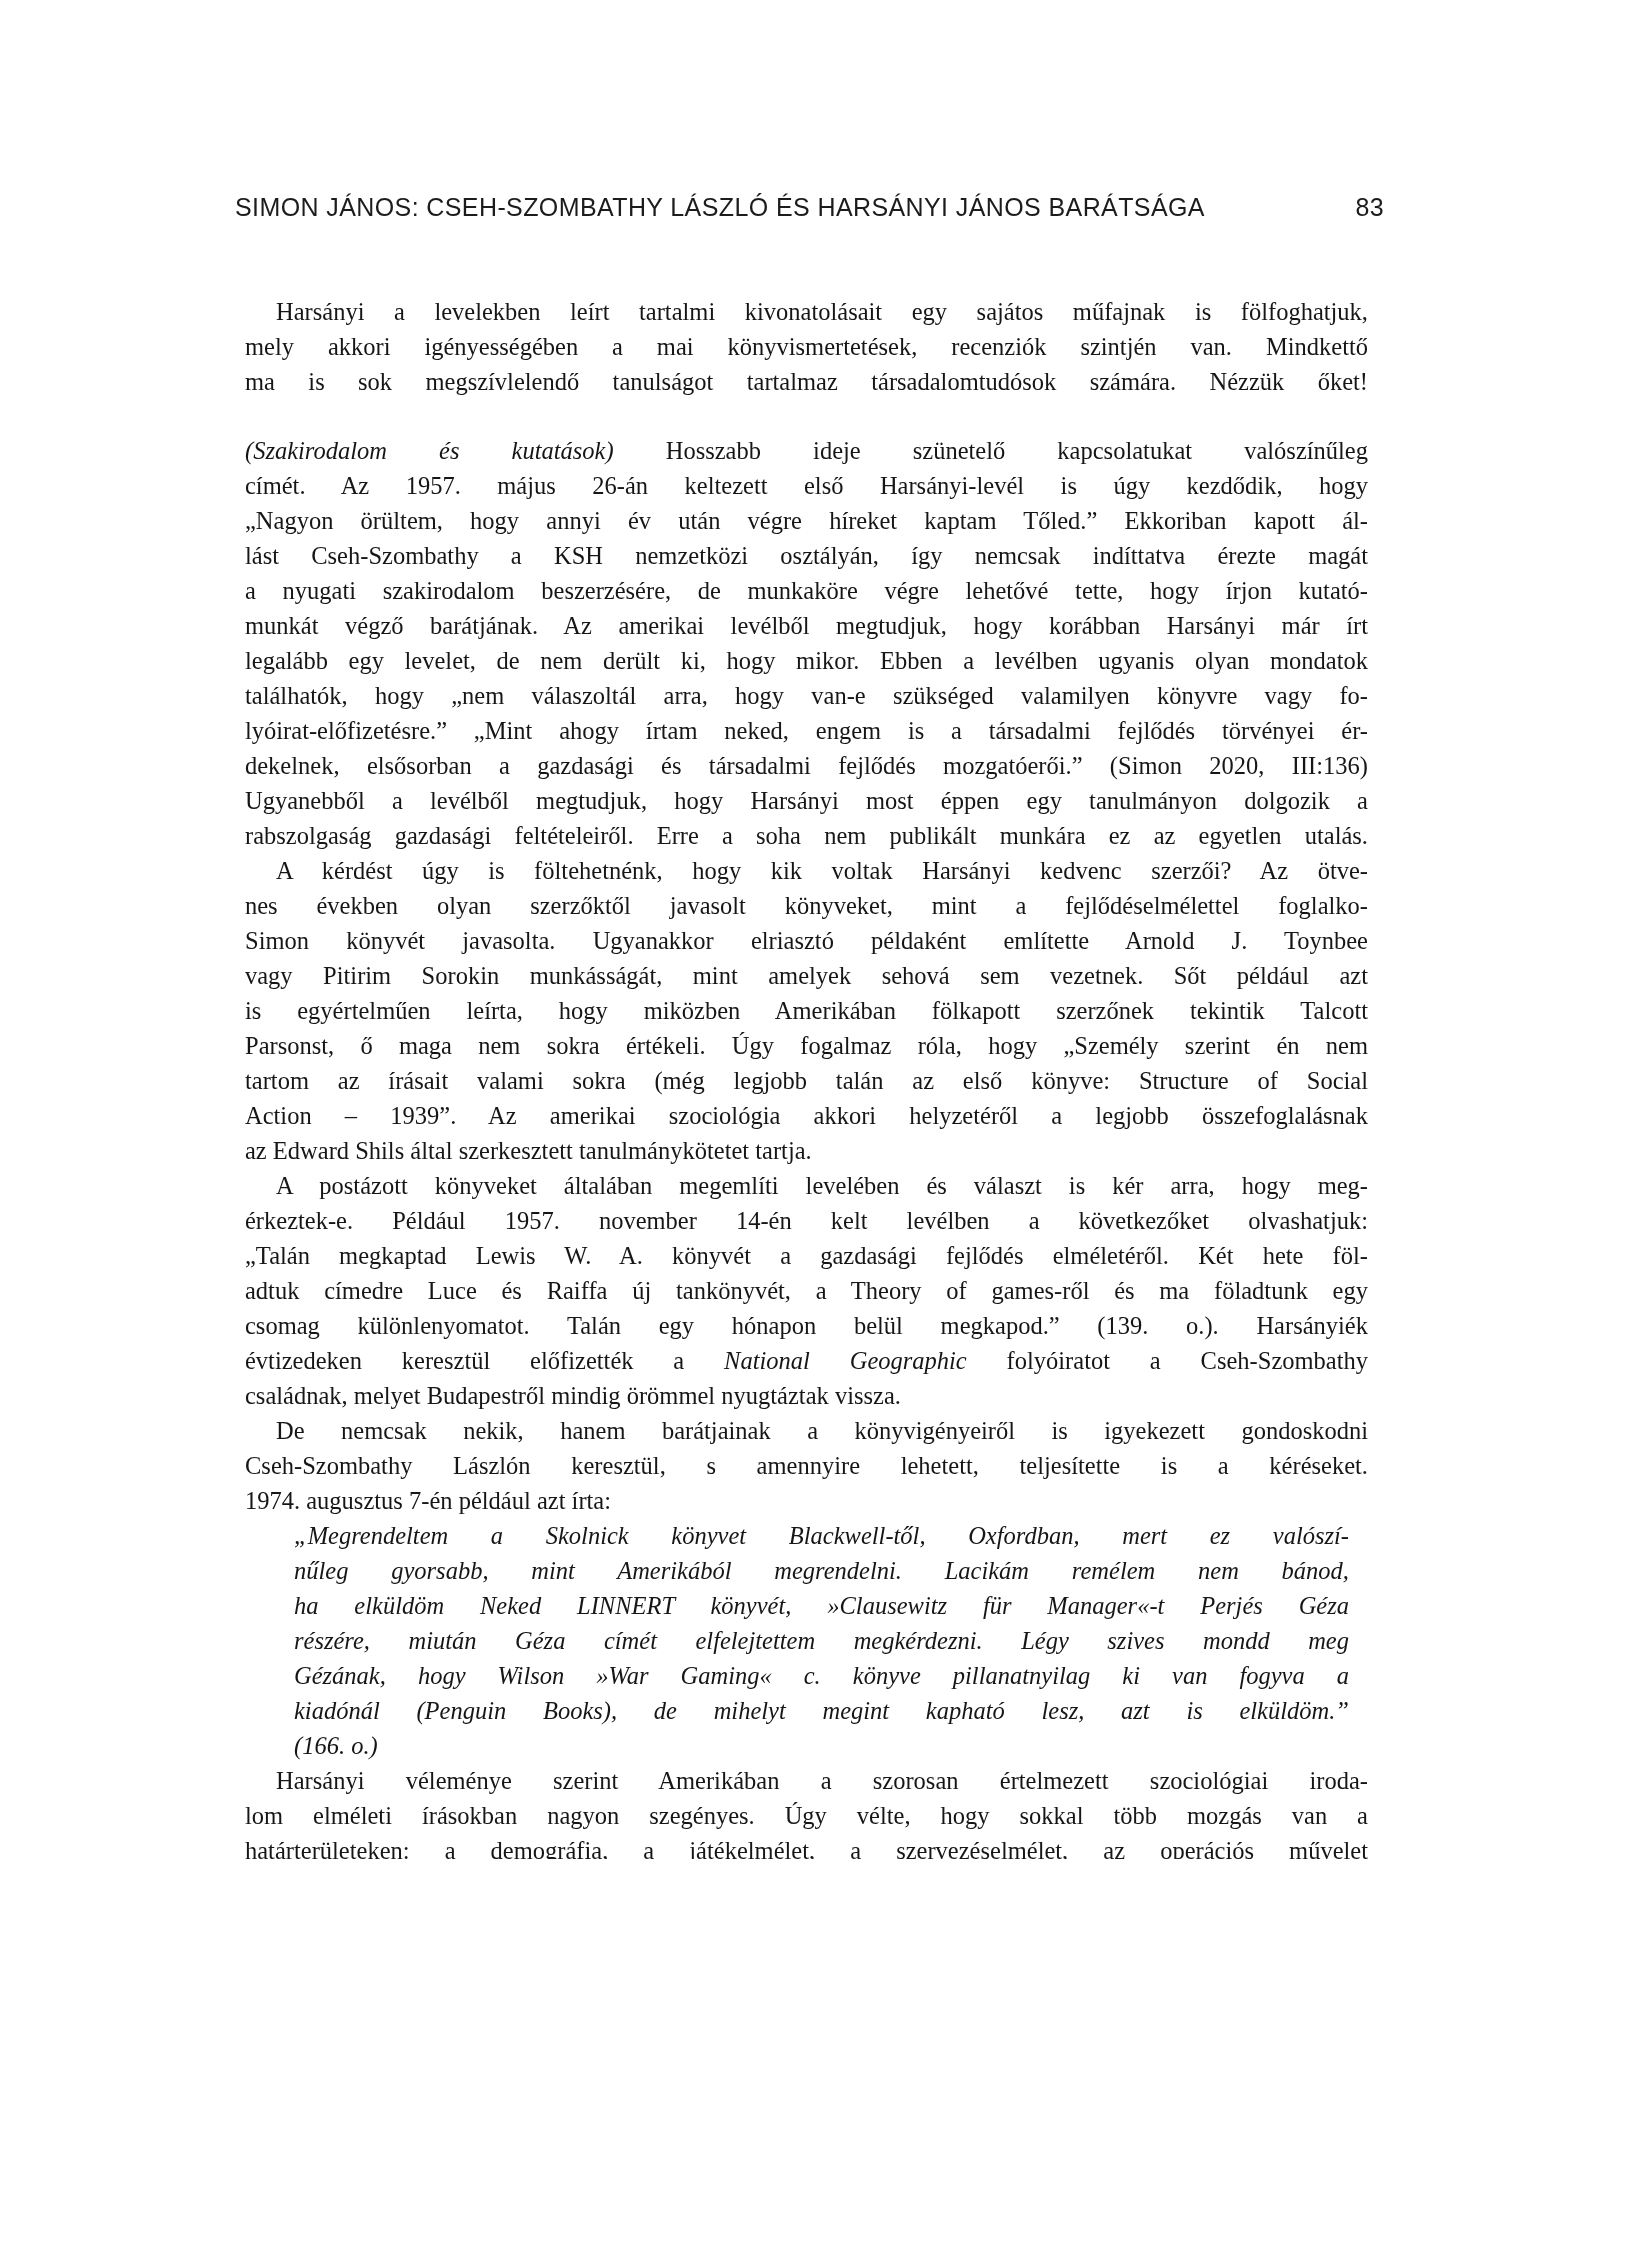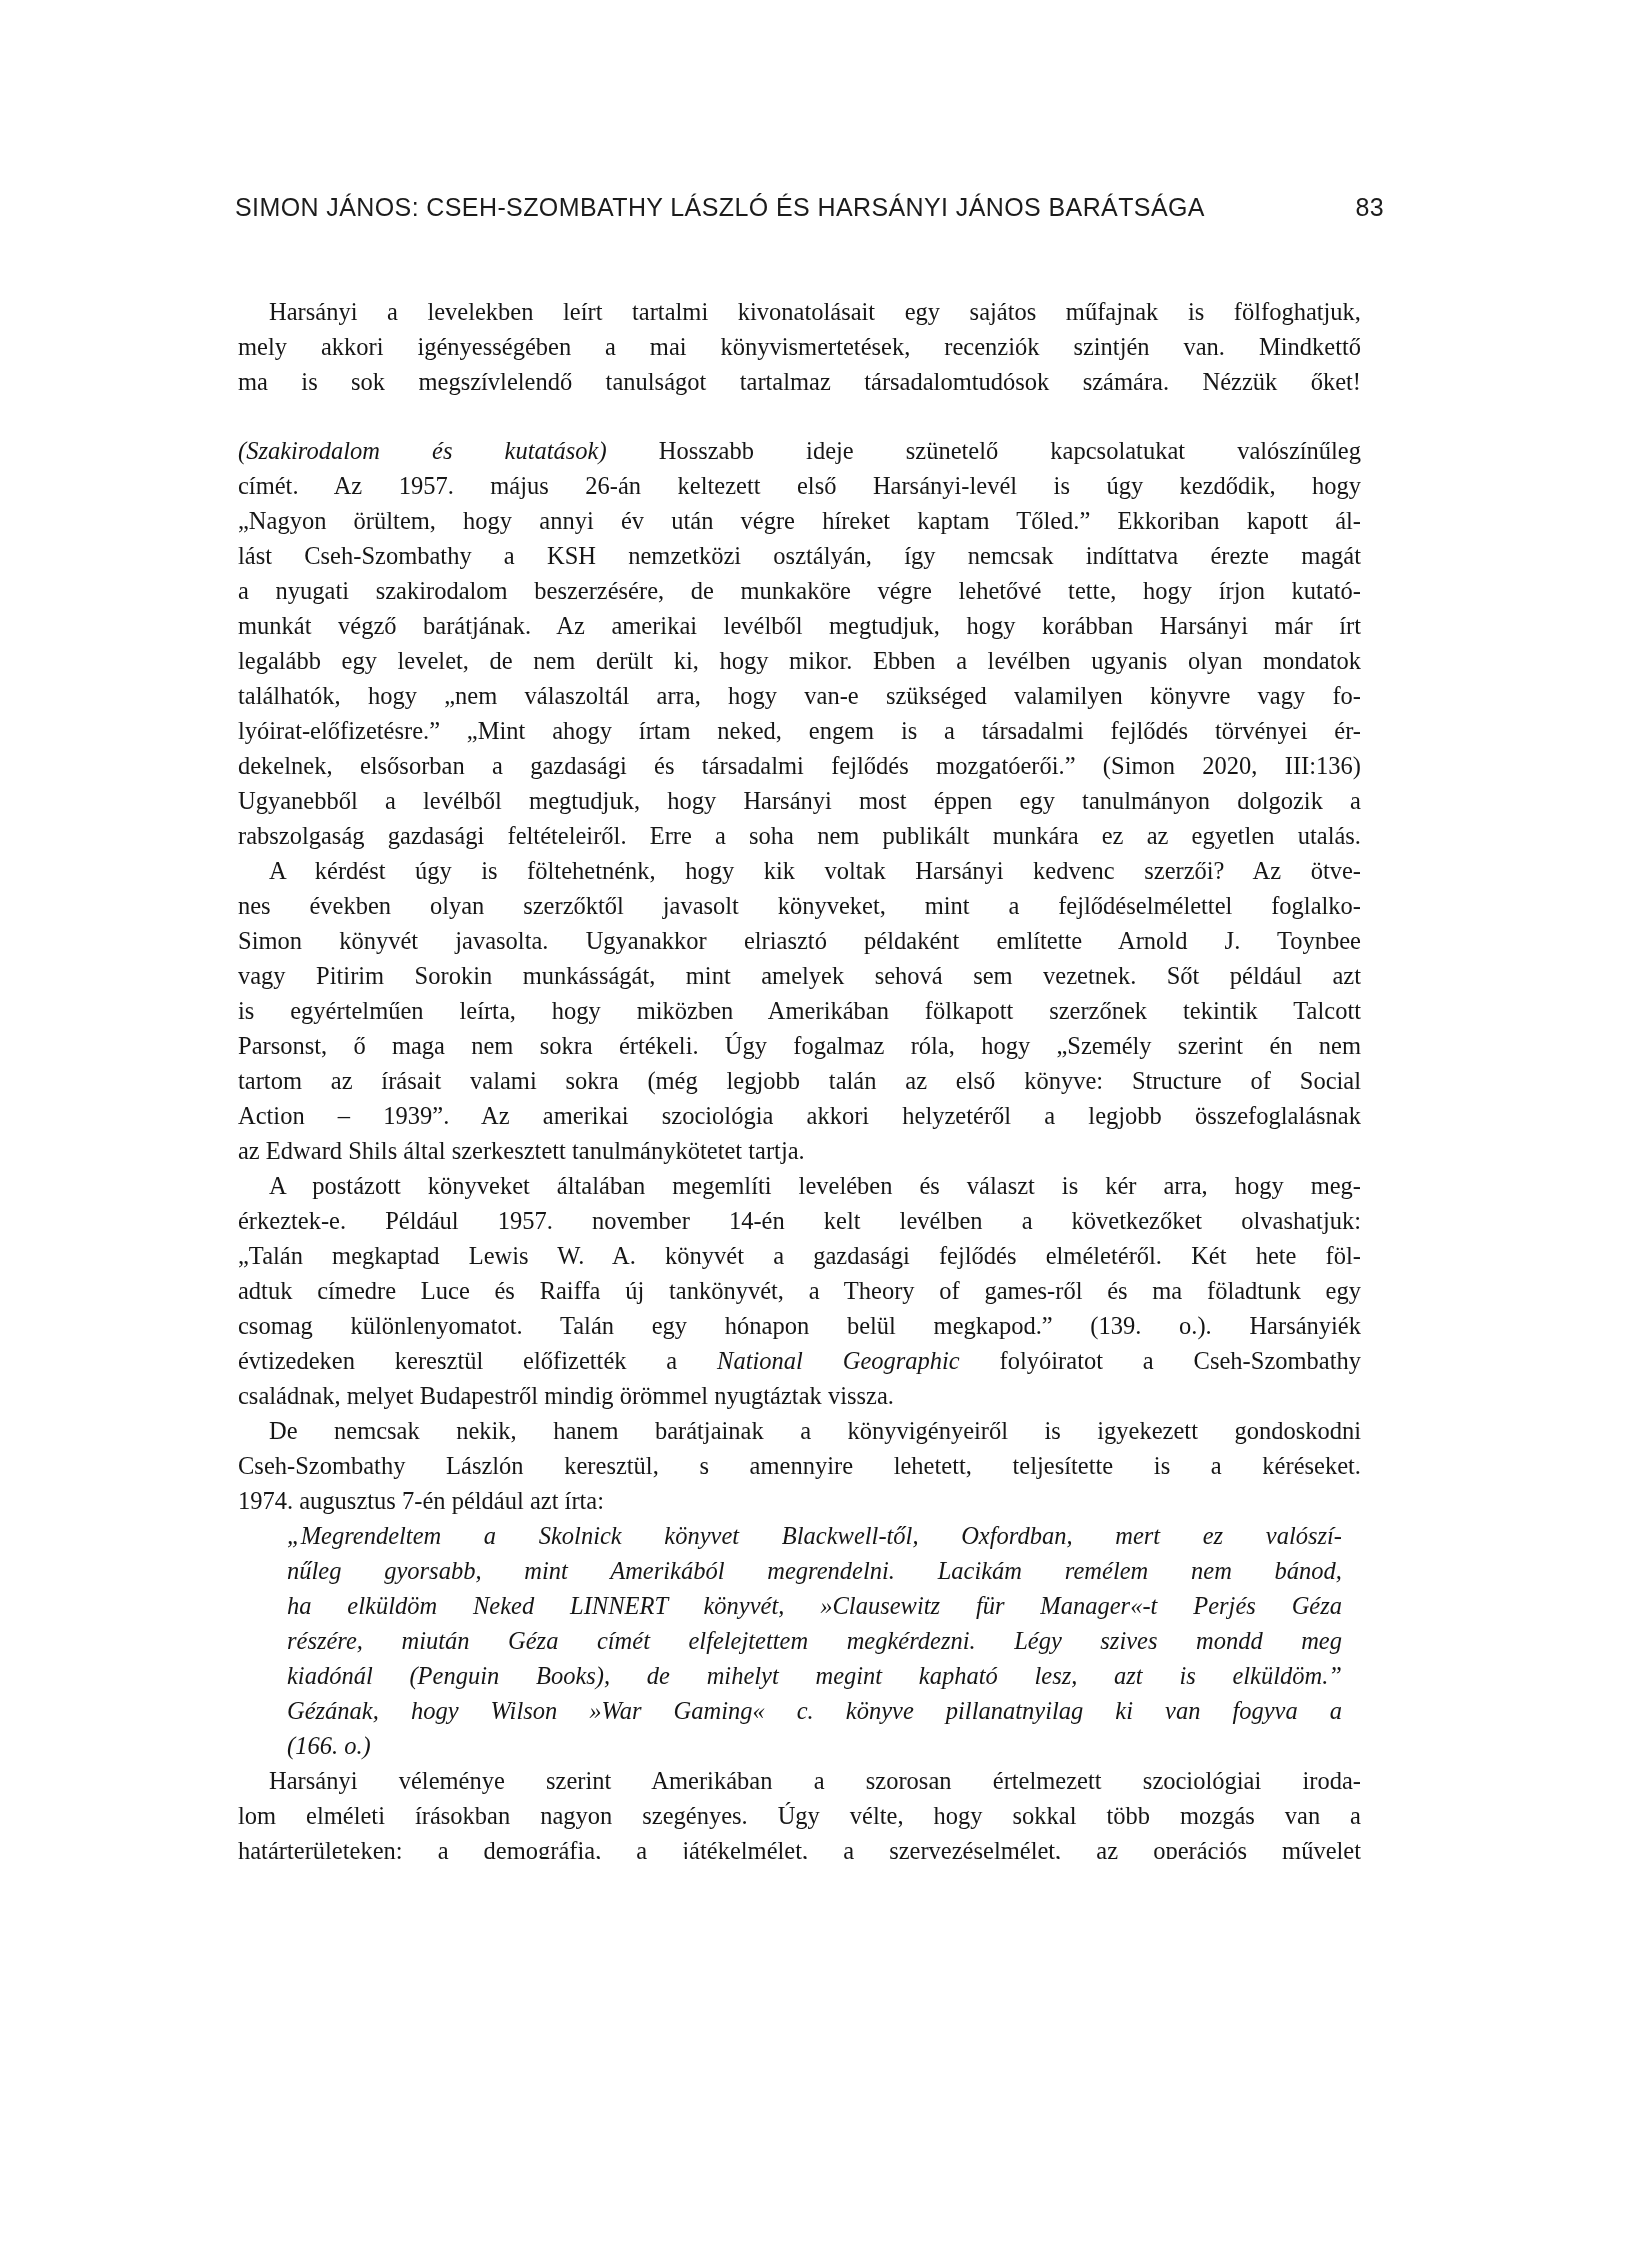--- a/index.html
+++ b/index.html
@@ -21,21 +21,21 @@
     justify-content: space-between;
     align-items: baseline;
     font-family: "Liberation Sans", sans-serif;
     font-size: 25px;
     letter-spacing: 0.4px;
     color: #1c1c1c;
     white-space: nowrap;
   }
   .body-text {
     position: absolute;
-    left: 238px;
+    left: 245px;
     top: 294px;
     width: 1123px;
     font-size: 24.5px;
     line-height: 35px;
   }
   .para { margin: 0; }
   .para.gap-after { margin-bottom: 34px; }
   .para.indent .line:first-child { text-indent: 31px; }
   .line {
     text-align: justify;
@@ -107,22 +107,22 @@
       <div class="para body indent">
         <div class="line">De nemcsak nekik, hanem barátjainak a könyvigényeiről is igyekezett gondoskodni</div>
         <div class="line">Cseh-Szombathy Lászlón keresztül, s amennyire lehetett, teljesítette is a kéréseket.</div>
         <div class="line last">1974. augusztus 7-én például azt írta:</div>
       </div>
       <div class="para quote">
         <div class="line">„Megrendeltem a Skolnick könyvet Blackwell-től, Oxfordban, mert ez valószí-</div>
         <div class="line">nűleg gyorsabb, mint Amerikából megrendelni. Lacikám remélem nem bánod,</div>
         <div class="line">ha elküldöm Neked LINNERT könyvét, »Clausewitz für Manager«-t Perjés Géza</div>
         <div class="line">részére, miután Géza címét elfelejtettem megkérdezni. Légy szives mondd meg</div>
+        <div class="line">Gézának, hogy Wilson »War Gaming« c. könyve pillanatnyilag ki van fogyva a</div>
         <div class="line">kiadónál (Penguin Books), de mihelyt megint kapható lesz, azt is elküldöm.”</div>
-        <div class="line">Gézának, hogy Wilson »War Gaming« c. könyve pillanatnyilag ki van fogyva a</div>
         <div class="line last">(166. o.)</div>
       </div>
       <div class="para body indent">
         <div class="line">Harsányi véleménye szerint Amerikában a szorosan értelmezett szociológiai iroda-</div>
         <div class="line">lom elméleti írásokban nagyon szegényes. Úgy vélte, hogy sokkal több mozgás van a</div>
         <div class="line">határterületeken: a demográfia, a játékelmélet, a szervezéselmélet, az operációs művelet</div>
         <div class="line last">elméletkutatása vagy a kibernetika területén.</div>
       </div>
     </div>
   <div class="page-footer">

